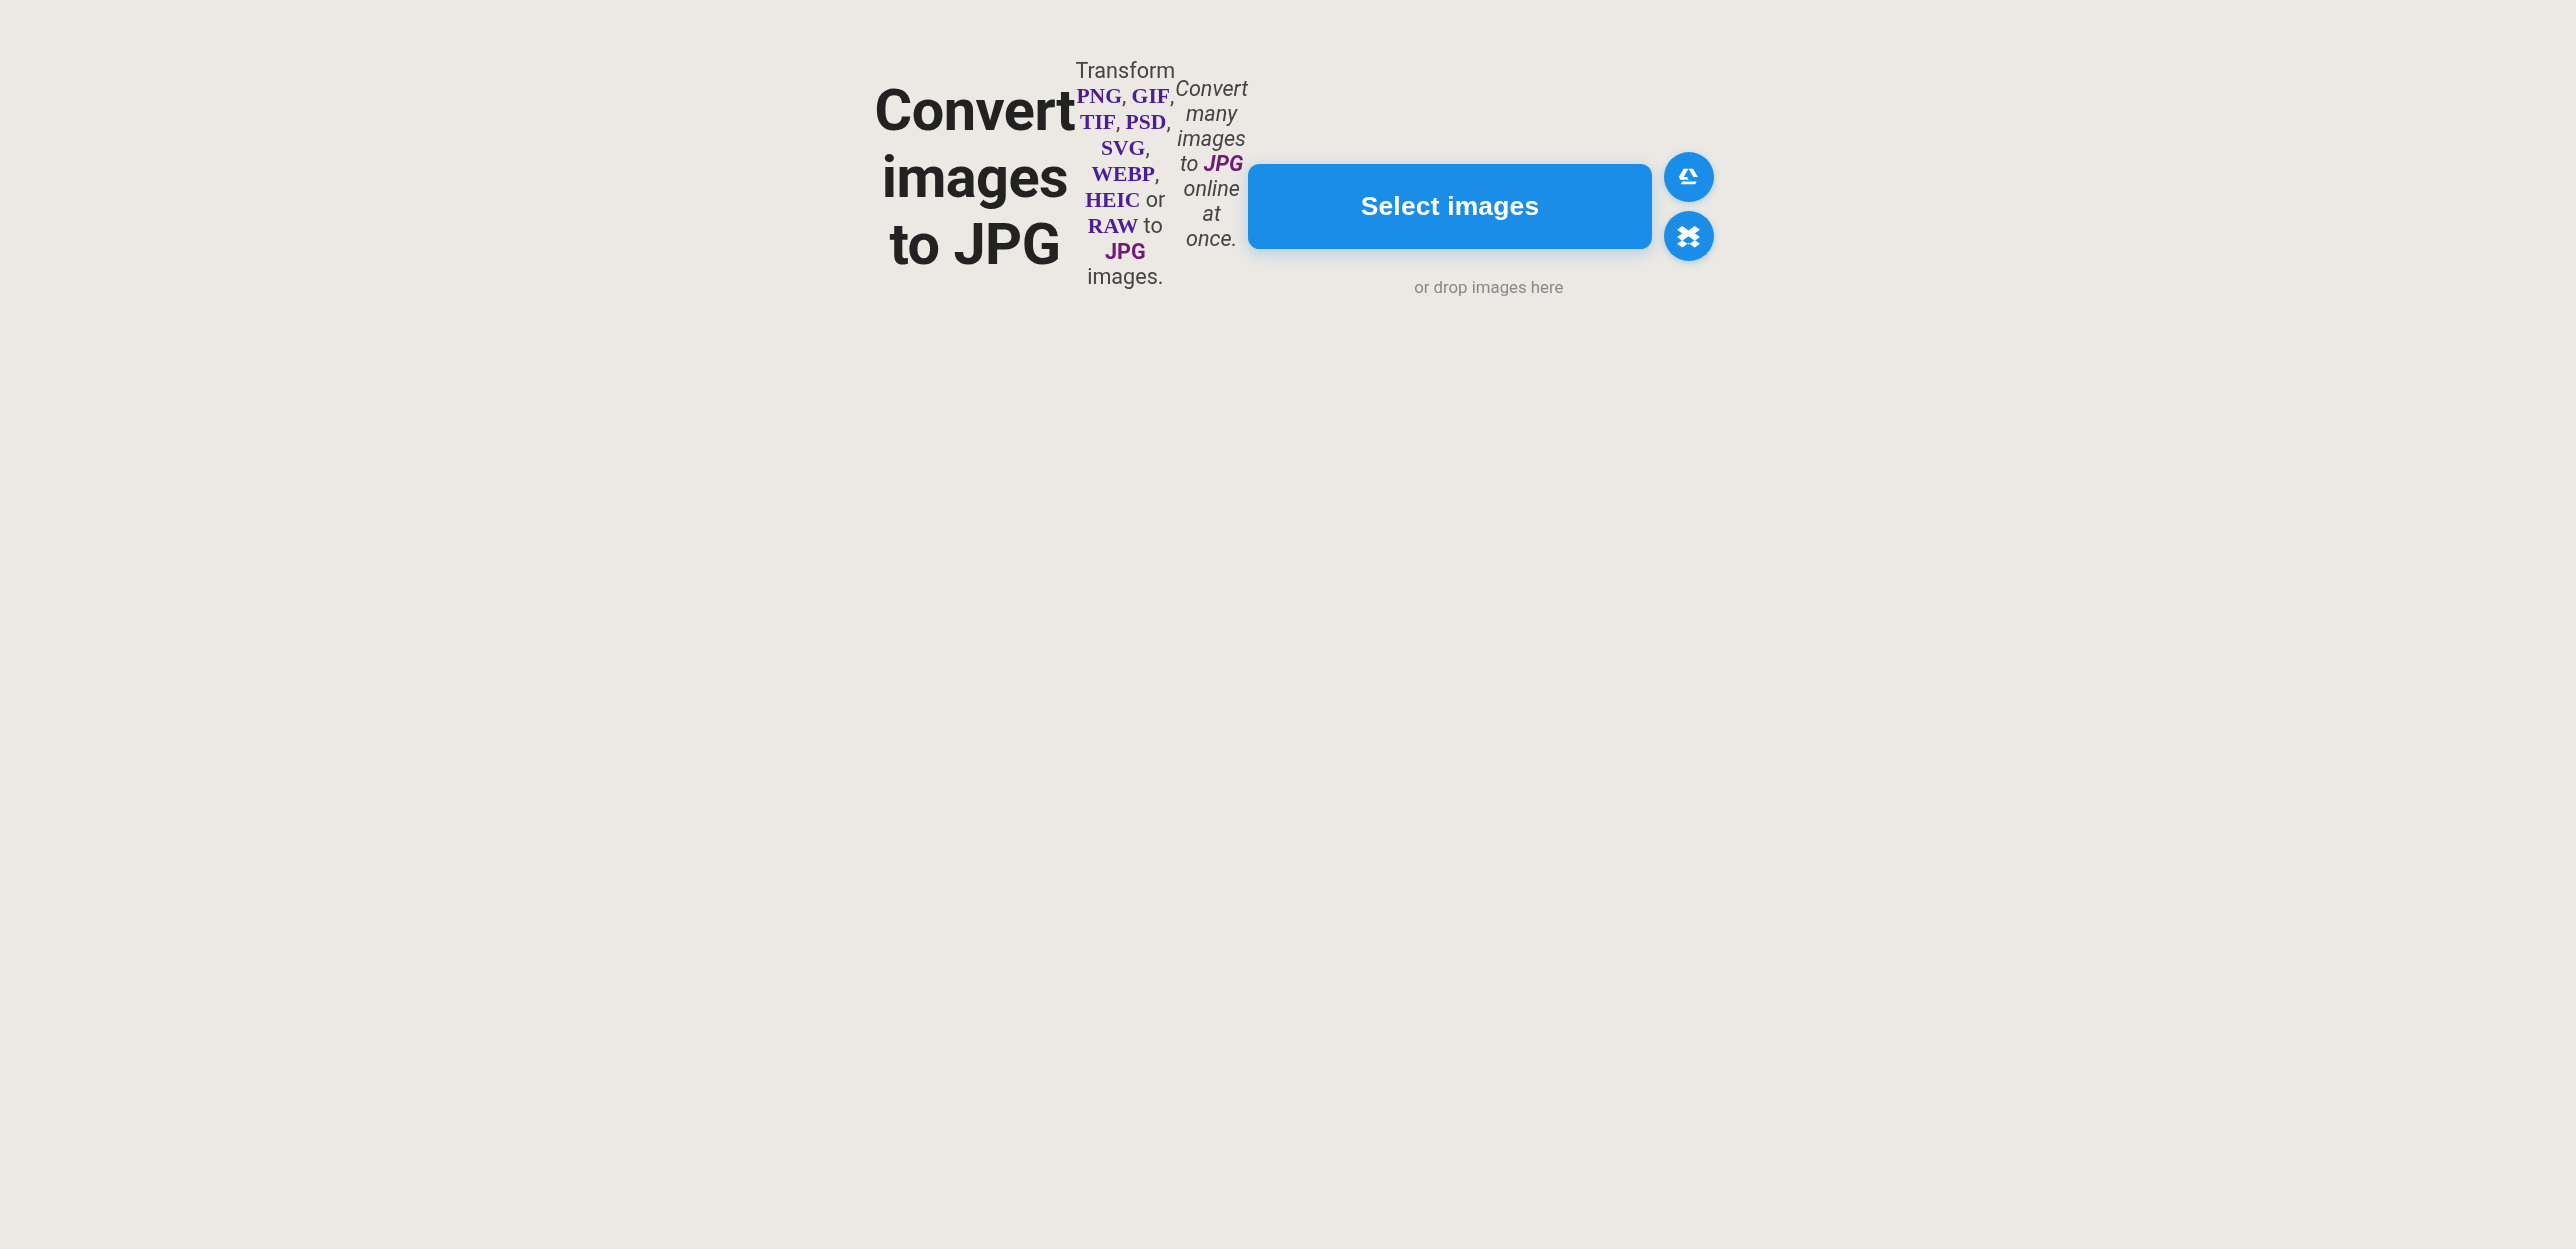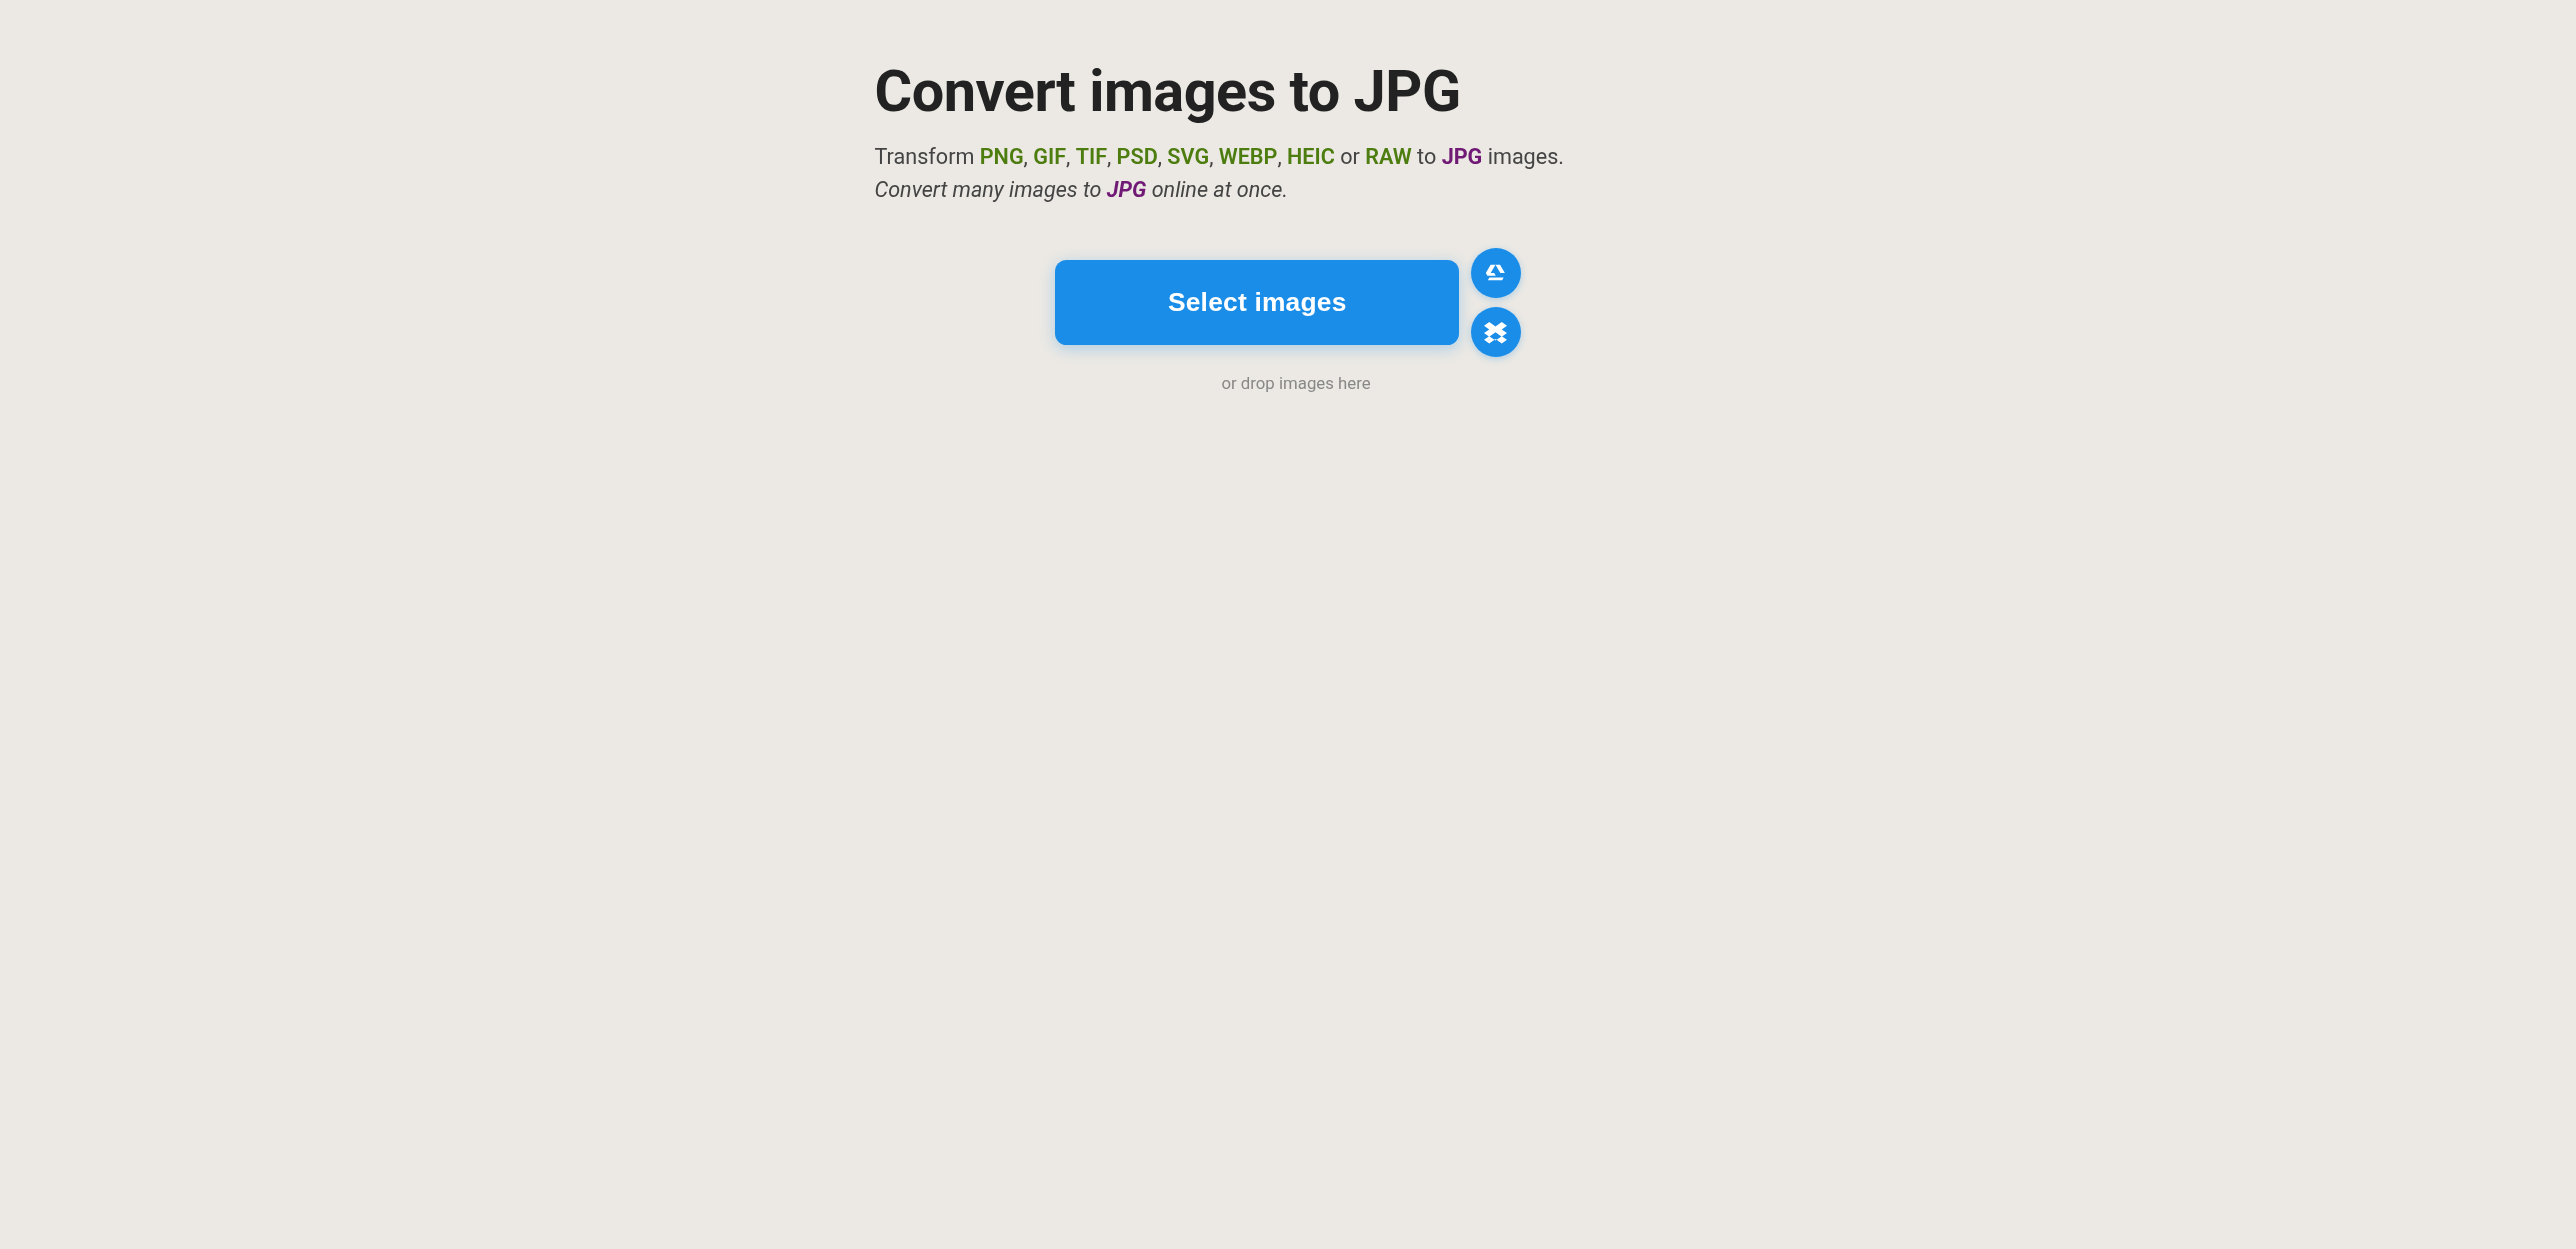--- a/index.html
+++ b/index.html
@@ -14,22 +14,22 @@
       display: flex;
       flex-direction: column;
       align-items: center;
       justify-content: flex-start;
       min-height: 100vh;
       padding-top: 58px;
     }
 
     .page-wrapper {
       display: flex;
-      flex-direction: column;
-      align-items: flex-start;
+      flex-direction: row;
+      align-items: flex-end;
       width: 100%;
       max-width: 865px;
       padding: 0 19px;
     }
 
     .page-title {
       font-size: 3.6rem;
       font-weight: 700;
       color: #222;
       text-align: center;
@@ -46,22 +46,23 @@
 
     .subtitle-line2 {
       font-size: 1.35rem;
       color: #444;
       text-align: center;
       margin-bottom: 46px;
       font-style: italic;
     }
 
     .highlight-blue {
-      color: #4d7c0f;
+      color: #4c1d95;
       font-weight: 600;
+      font-family: Liberation Serif, serif;
     }
 
     .bold-text {
       font-weight: 700;
       color: #701a75;
     }
 
     .upload-area {
       display: flex;
       flex-direction: column;

